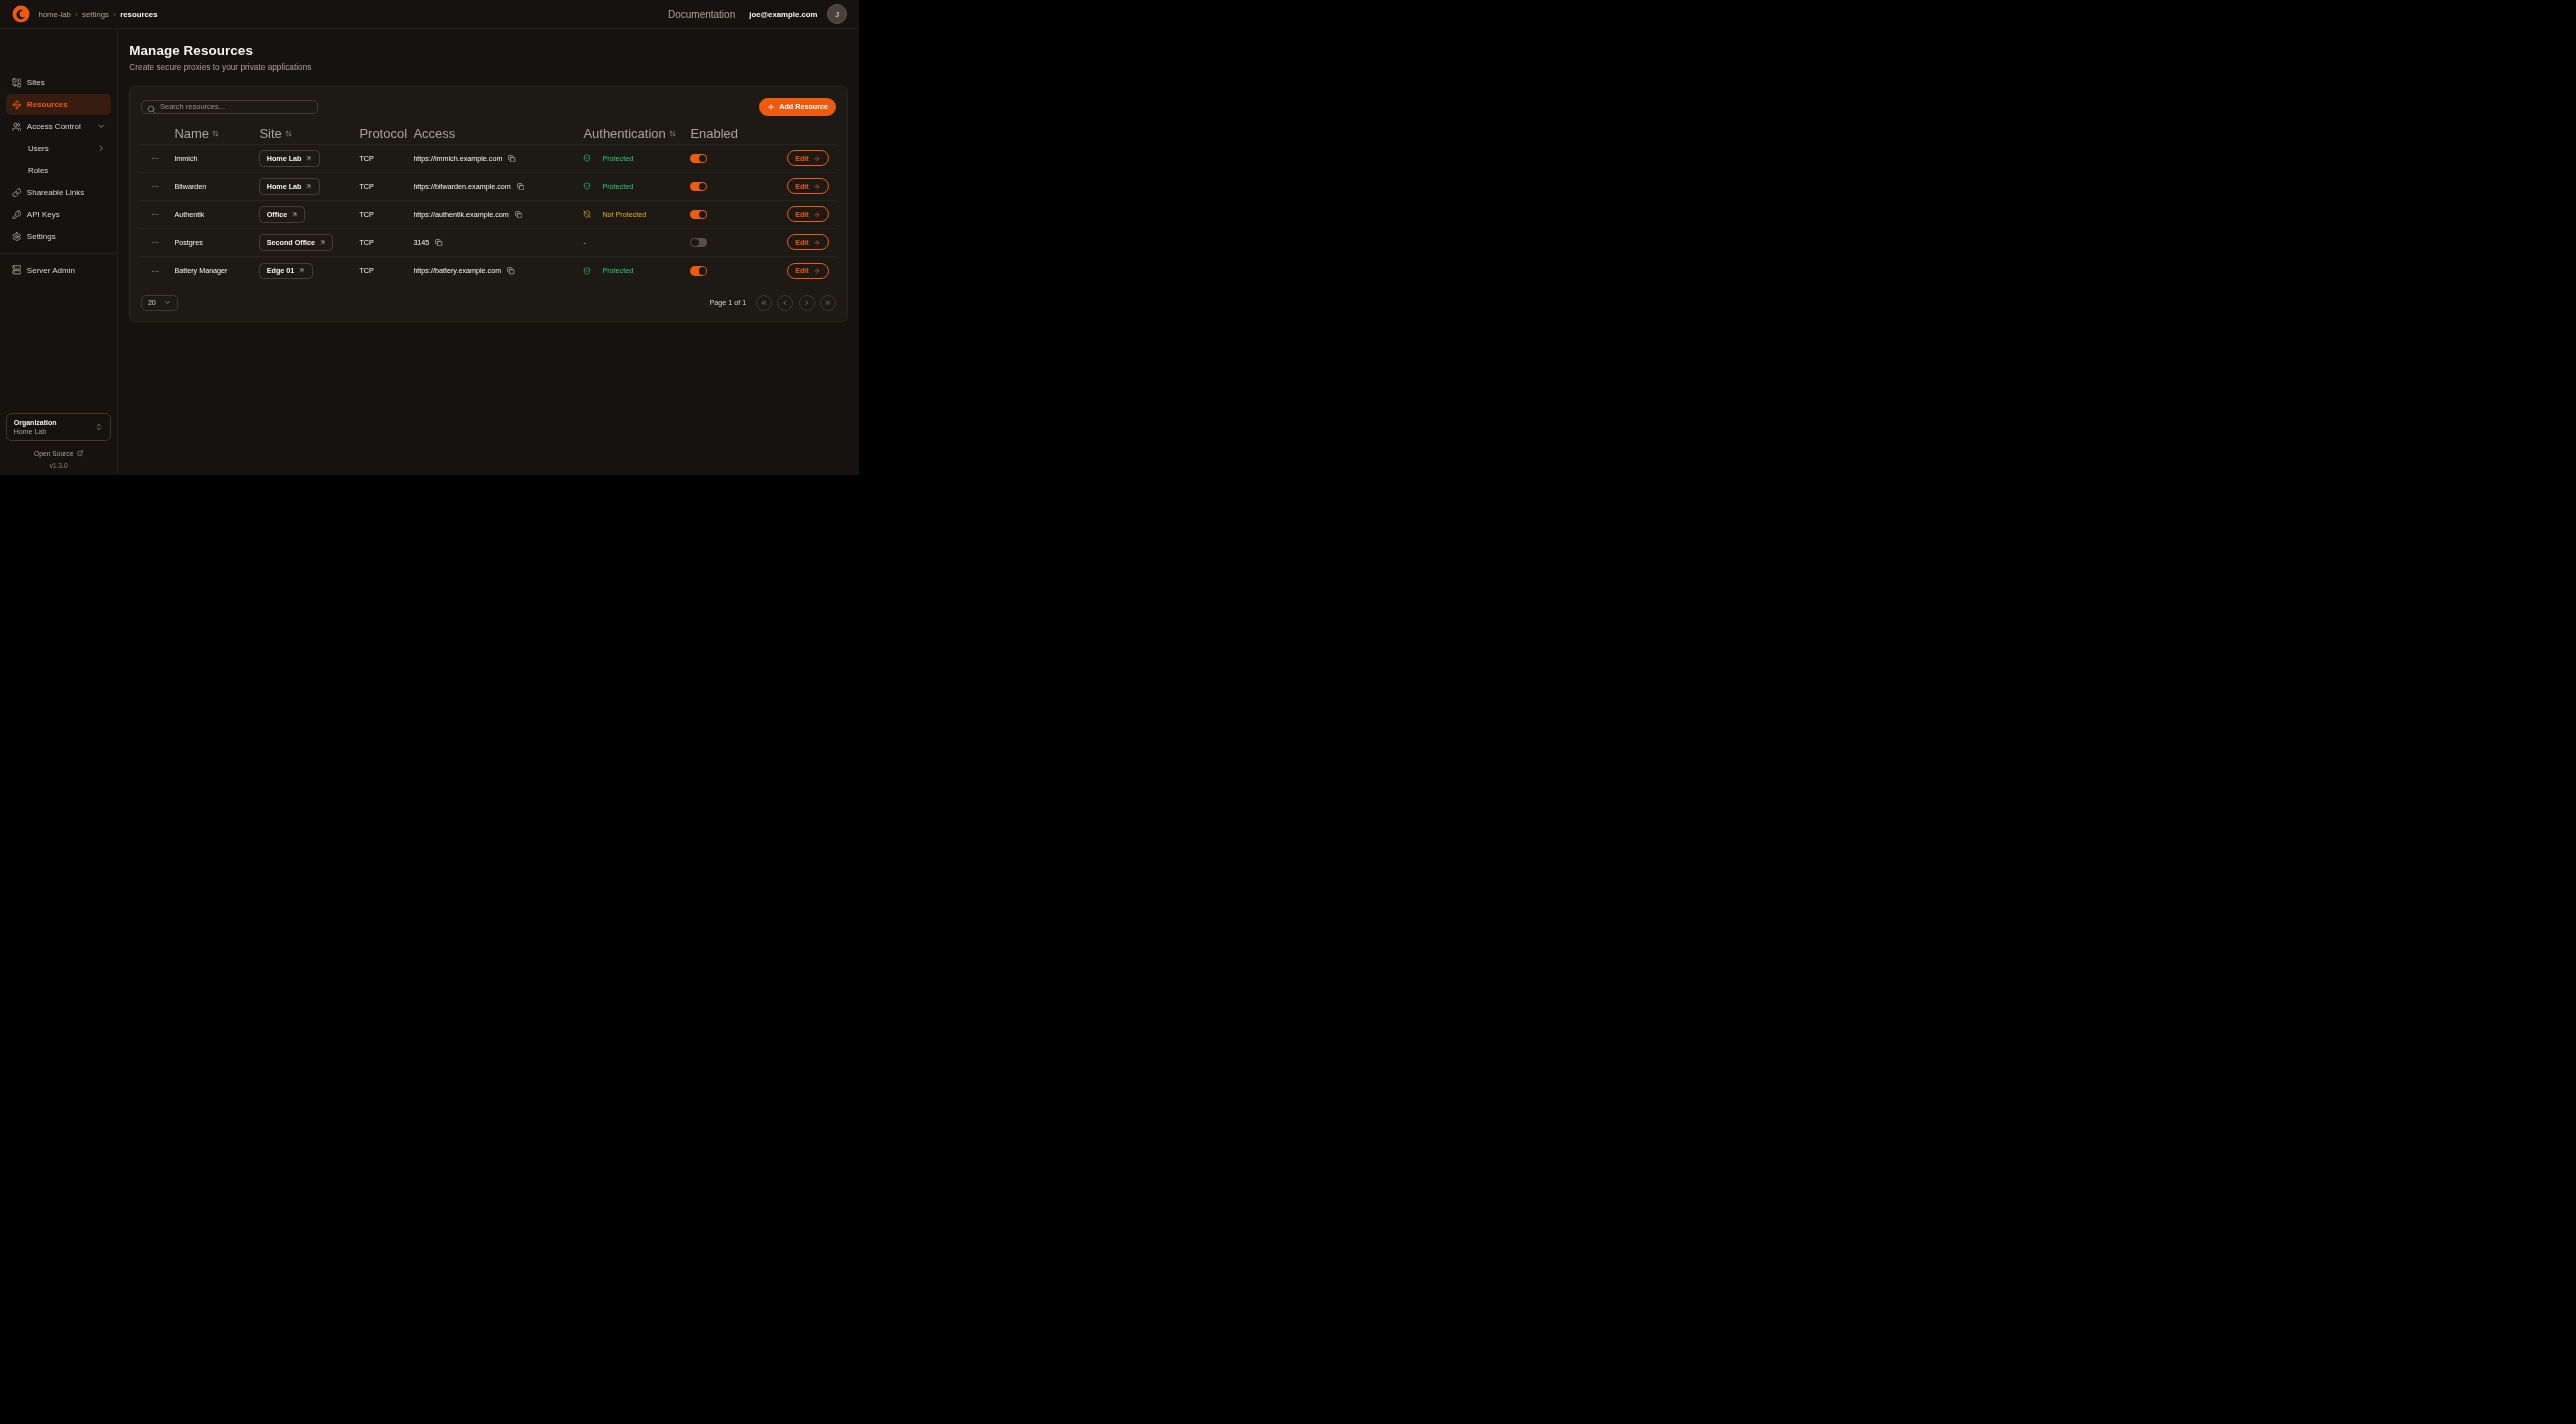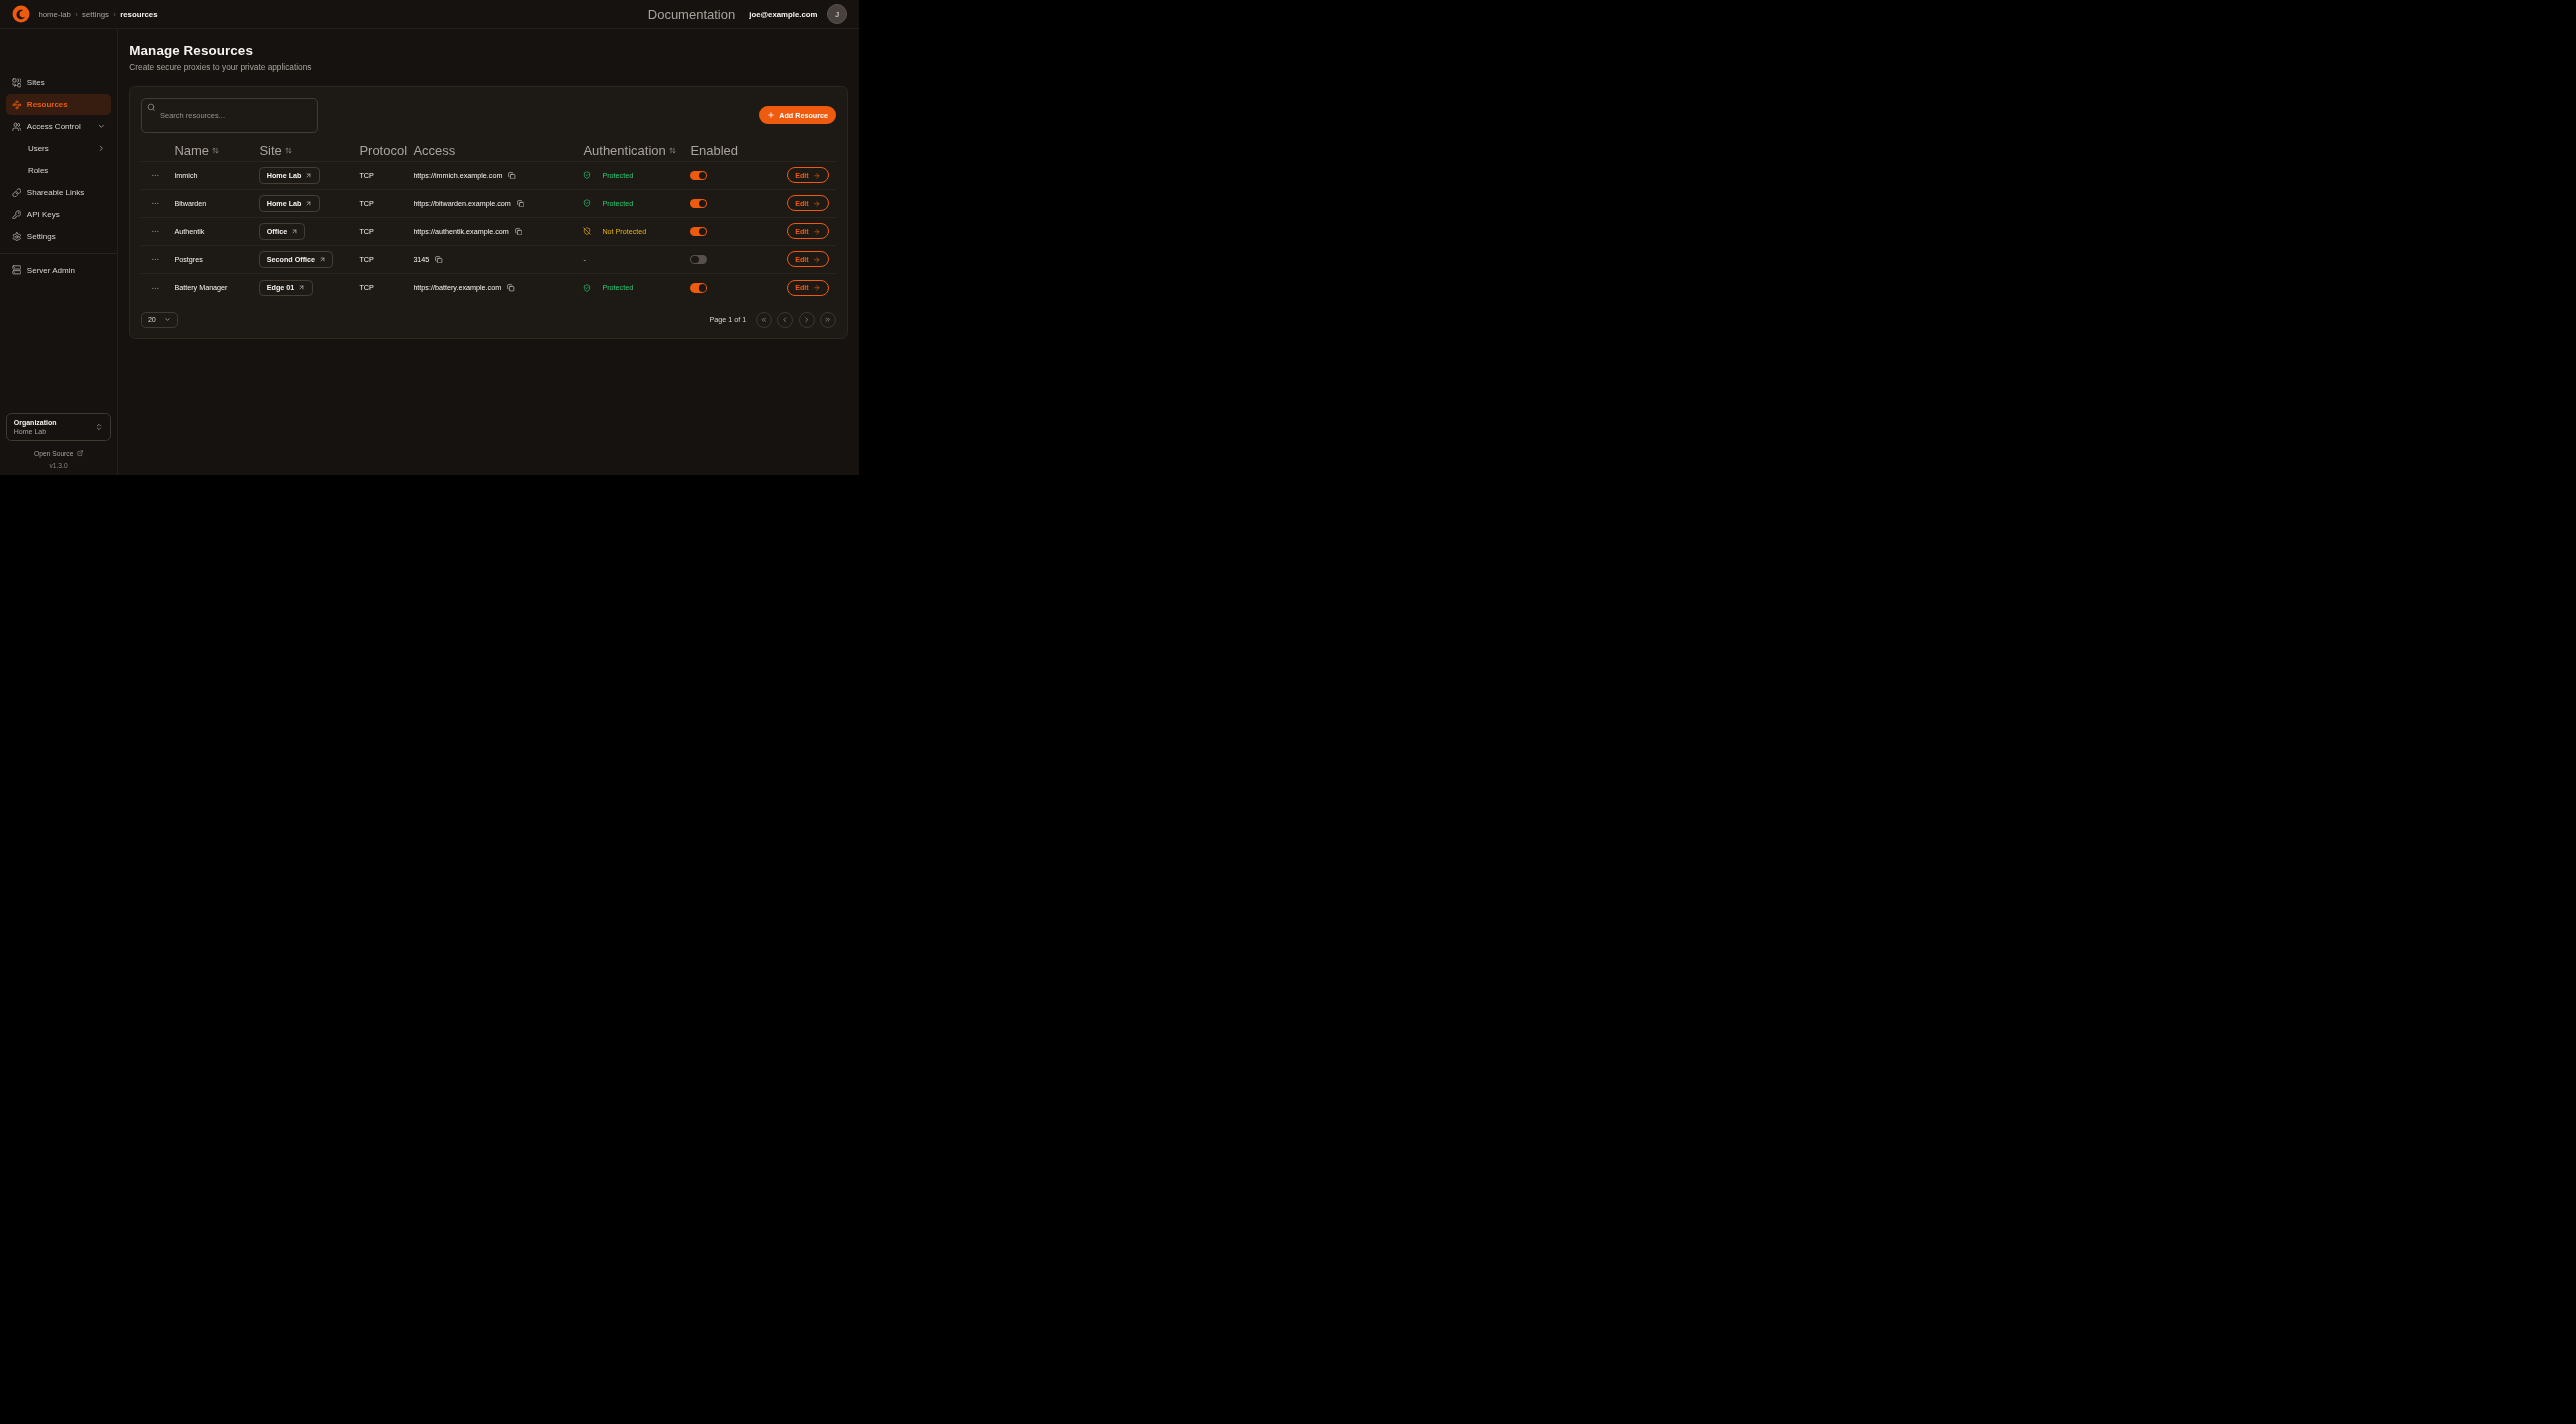--- a/index.html
+++ b/index.html
@@ -27,21 +27,21 @@
   button{background:none;border:none;color:inherit;cursor:pointer;font-family:inherit;}
 
   
   .topbar{height:29px;flex:0 0 29px;display:flex;align-items:center;padding:0 11.8px;border-bottom:0.5px solid #241f1a;background:var(--bg);}
   .logo{width:18px;height:18px;flex:0 0 18px;}
   .crumbs{display:flex;align-items:center;gap:4.3px;margin-left:8.6px;font-size:7.8px;color:var(--muted);}
   .crumb{color:var(--muted);}
   .crumb.current{color:var(--text);font-weight:700;}
   .crumb-sep{color:#6b645d;}
   .topbar-right{margin-left:auto;display:flex;align-items:center;gap:14px;}
-  .doc-link{font-size:13px;color:var(--muted);text-align:right;}
+  .doc-link{font-size:10px;color:var(--muted);text-align:right;}
   .user-email{font-size:7.8px;font-weight:700;color:var(--text);}
   .avatar{width:20px;height:20px;border-radius:50%;background:#49413d;border:0.5px solid #5b534d;display:flex;align-items:center;justify-content:center;font-size:7.5px;color:#f4f2f0;margin-left:-4.3px;}
 
   
   .shell{flex:1;display:flex;min-height:0;}
   .sidebar{width:118px;flex:0 0 118px;border-right:0.5px solid #241f1a;display:flex;flex-direction:column;padding:7.5px 6.4px 6.4px;}
   .nav{display:flex;flex-direction:column;gap:1.6px;margin-top:36px;}
   .nav-item{display:flex;align-items:center;gap:5.4px;height:20.4px;padding:0 5.4px;border-radius:4.8px;font-size:8px;color:#d8d4d0;text-align:left;}
   .nav-item .nico{color:#b6afa8;flex:0 0 9.7px;}
   .nav-item.active{background:var(--orange-dim);color:var(--orange);font-weight:600;}
@@ -61,21 +61,21 @@
 
   
   .main{flex:1;min-width:0;padding:14px 11.3px 0 11.3px;overflow:hidden;}
   .page-title{font-size:13.4px;font-weight:700;letter-spacing:0.1px;}
   .page-sub{font-size:8.3px;color:var(--muted);margin-top:4.3px;}
 
   .card{margin-top:14px;background:var(--card);border:0.5px solid var(--line);border-radius:6.4px;padding:10.7px;}
   .toolbar{display:flex;align-items:center;justify-content:space-between;}
   .search-wrap{position:relative;width:177px;}
   .search-wrap .sico{position:absolute;left:5.9px;top:4.8px;color:#9a938c;}
-  .search-input{width:177px;height:35px;background:transparent;border:0.5px solid var(--inborder);border-radius:4.8px;color:var(--text);font-size:7.5px;padding:0 6.4px 0 18px;outline:none;}
+  .search-input{width:177px;height:14px;background:transparent;border:0.5px solid var(--inborder);border-radius:4.8px;color:var(--text);font-size:7.5px;padding:0 6.4px 0 18px;outline:none;}
   .search-input::placeholder{color:#968f88;}
   .add-btn{display:flex;align-items:center;gap:4.3px;height:18px;padding:0 8px;border-radius:9px;background:var(--orange);color:#fff;font-size:7.2px;font-weight:700;}
 
   
   .table{margin-top:7.5px;}
   .trow,.thead{display:grid;grid-template-columns:27px 85px 100px 54px 170px 107px 74px 1fr;align-items:center;}
   .thead{height:21.5px;color:var(--muted);font-size:13px;border-bottom:0.5px solid var(--rowline);}
   .th{display:flex;align-items:center;gap:3.2px;padding-left:6.4px;}
   .th.sortable{cursor:pointer;}
   .sort-ico{color:var(--muted);}

